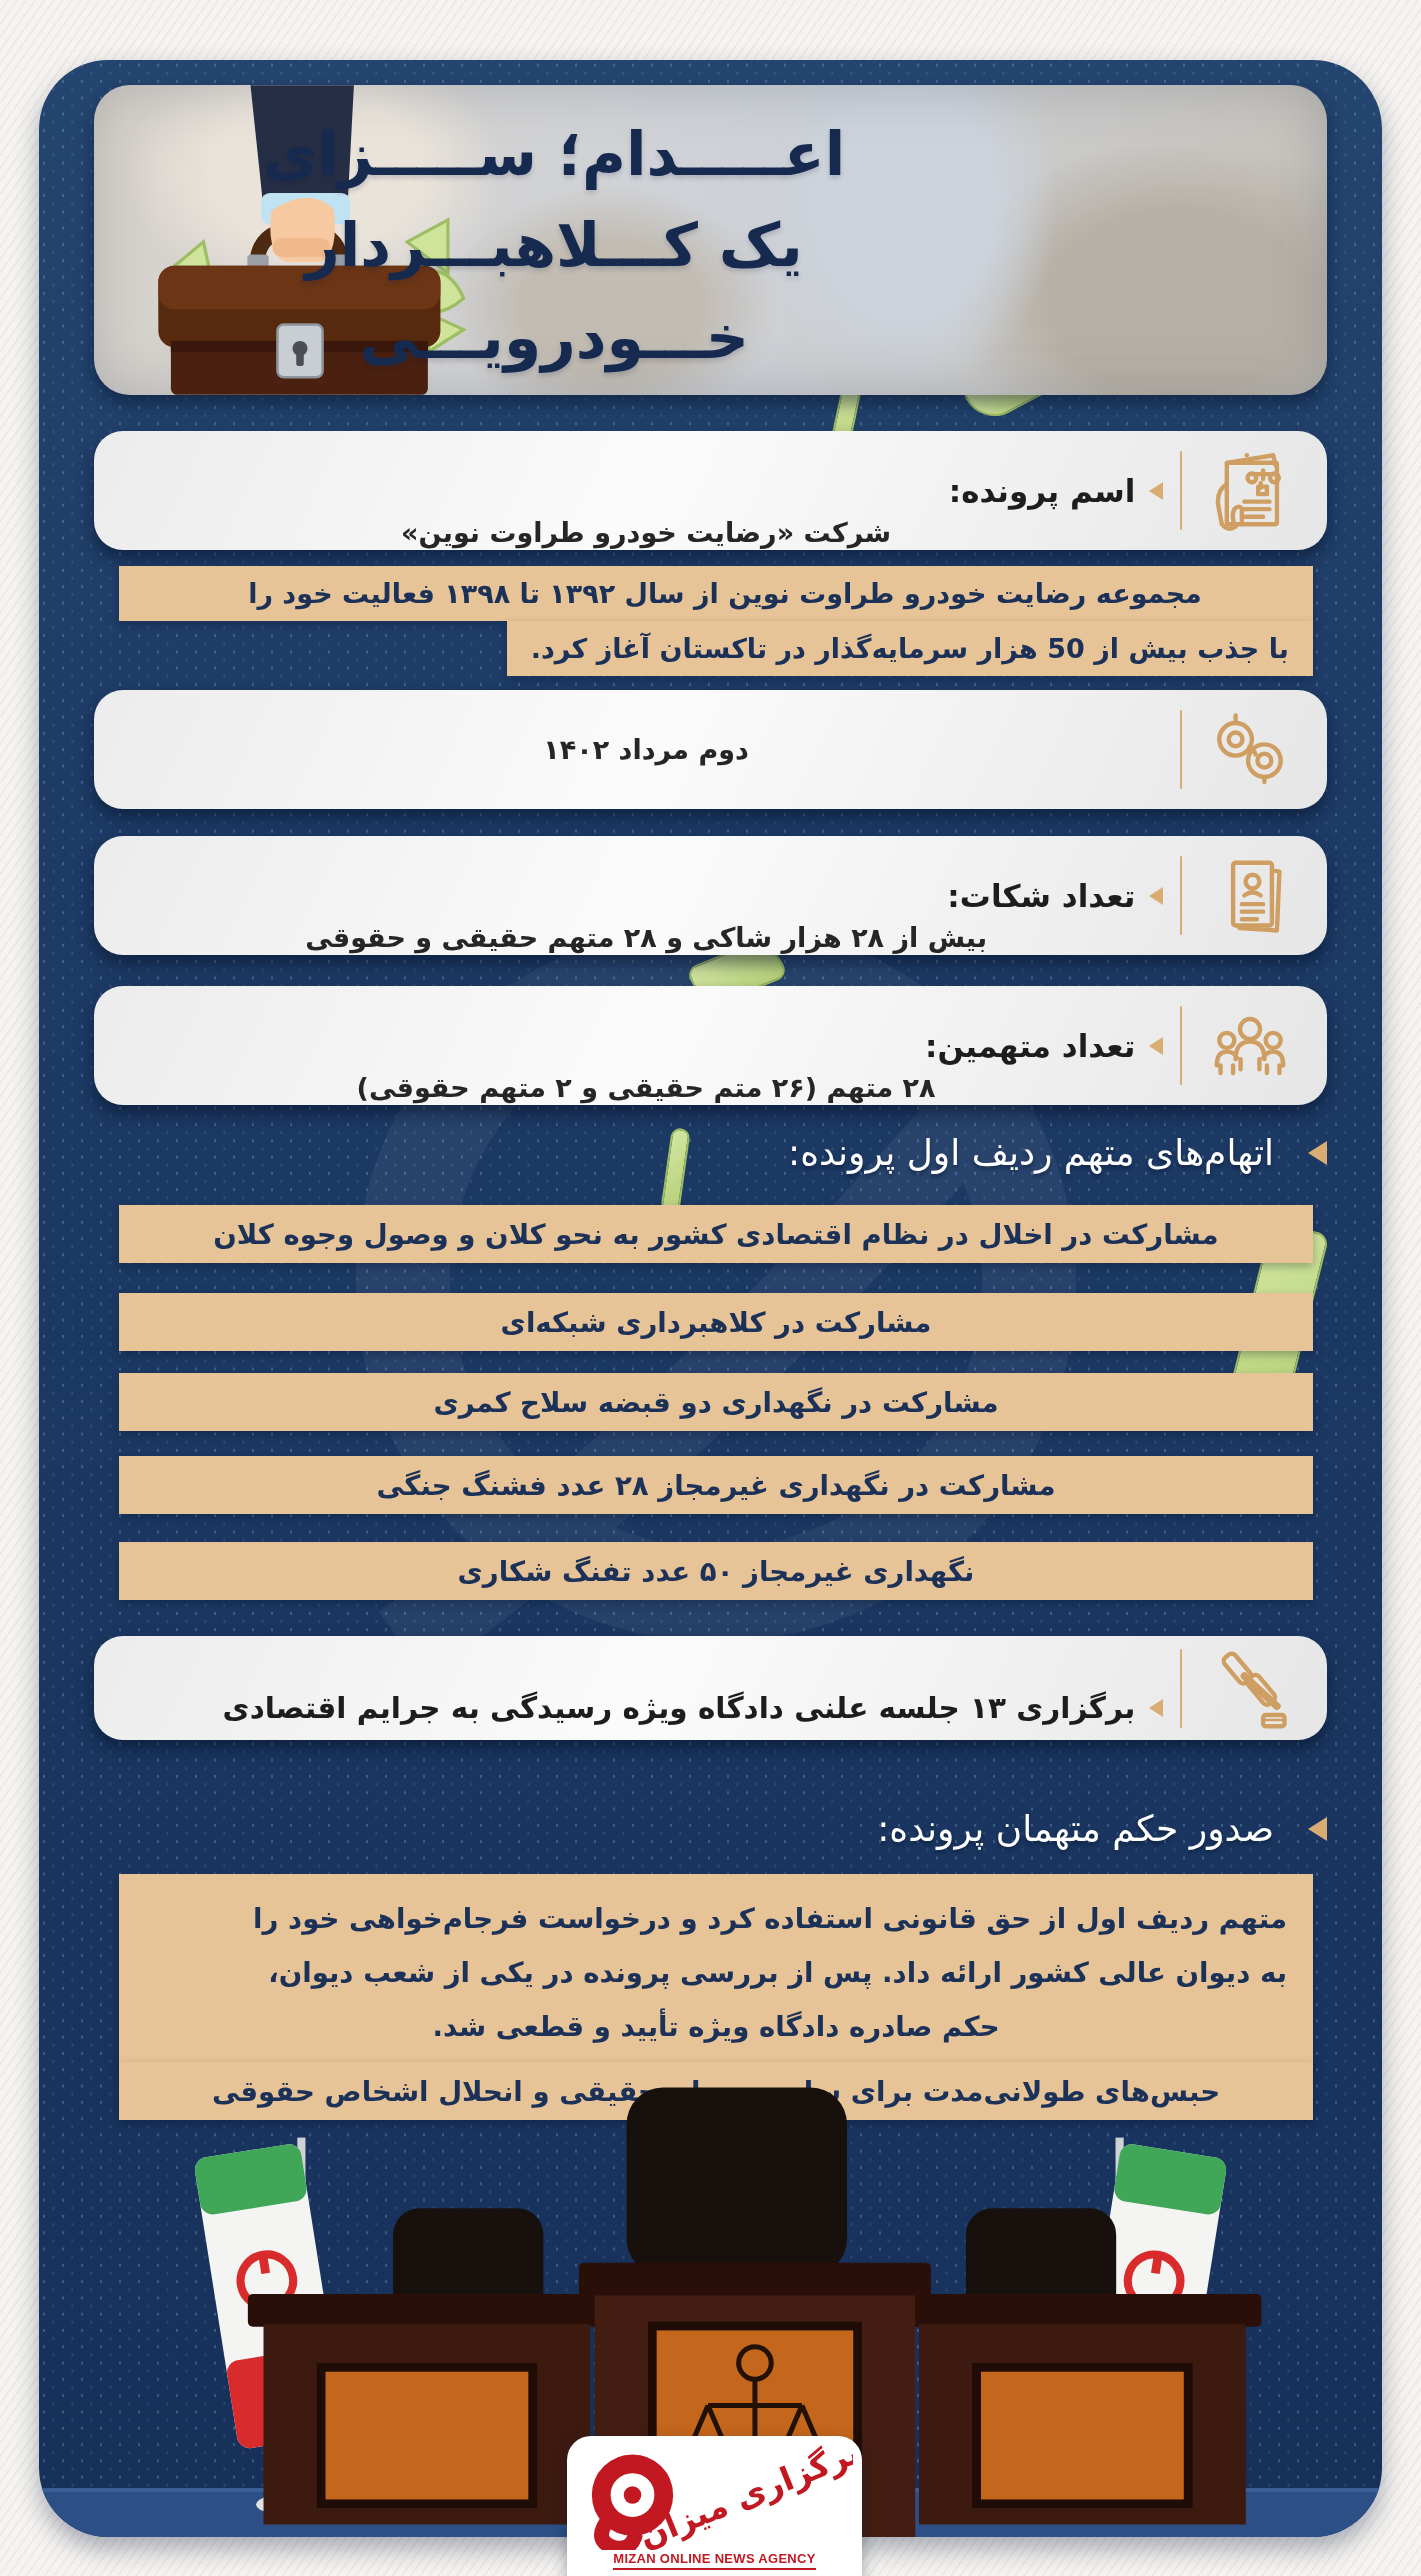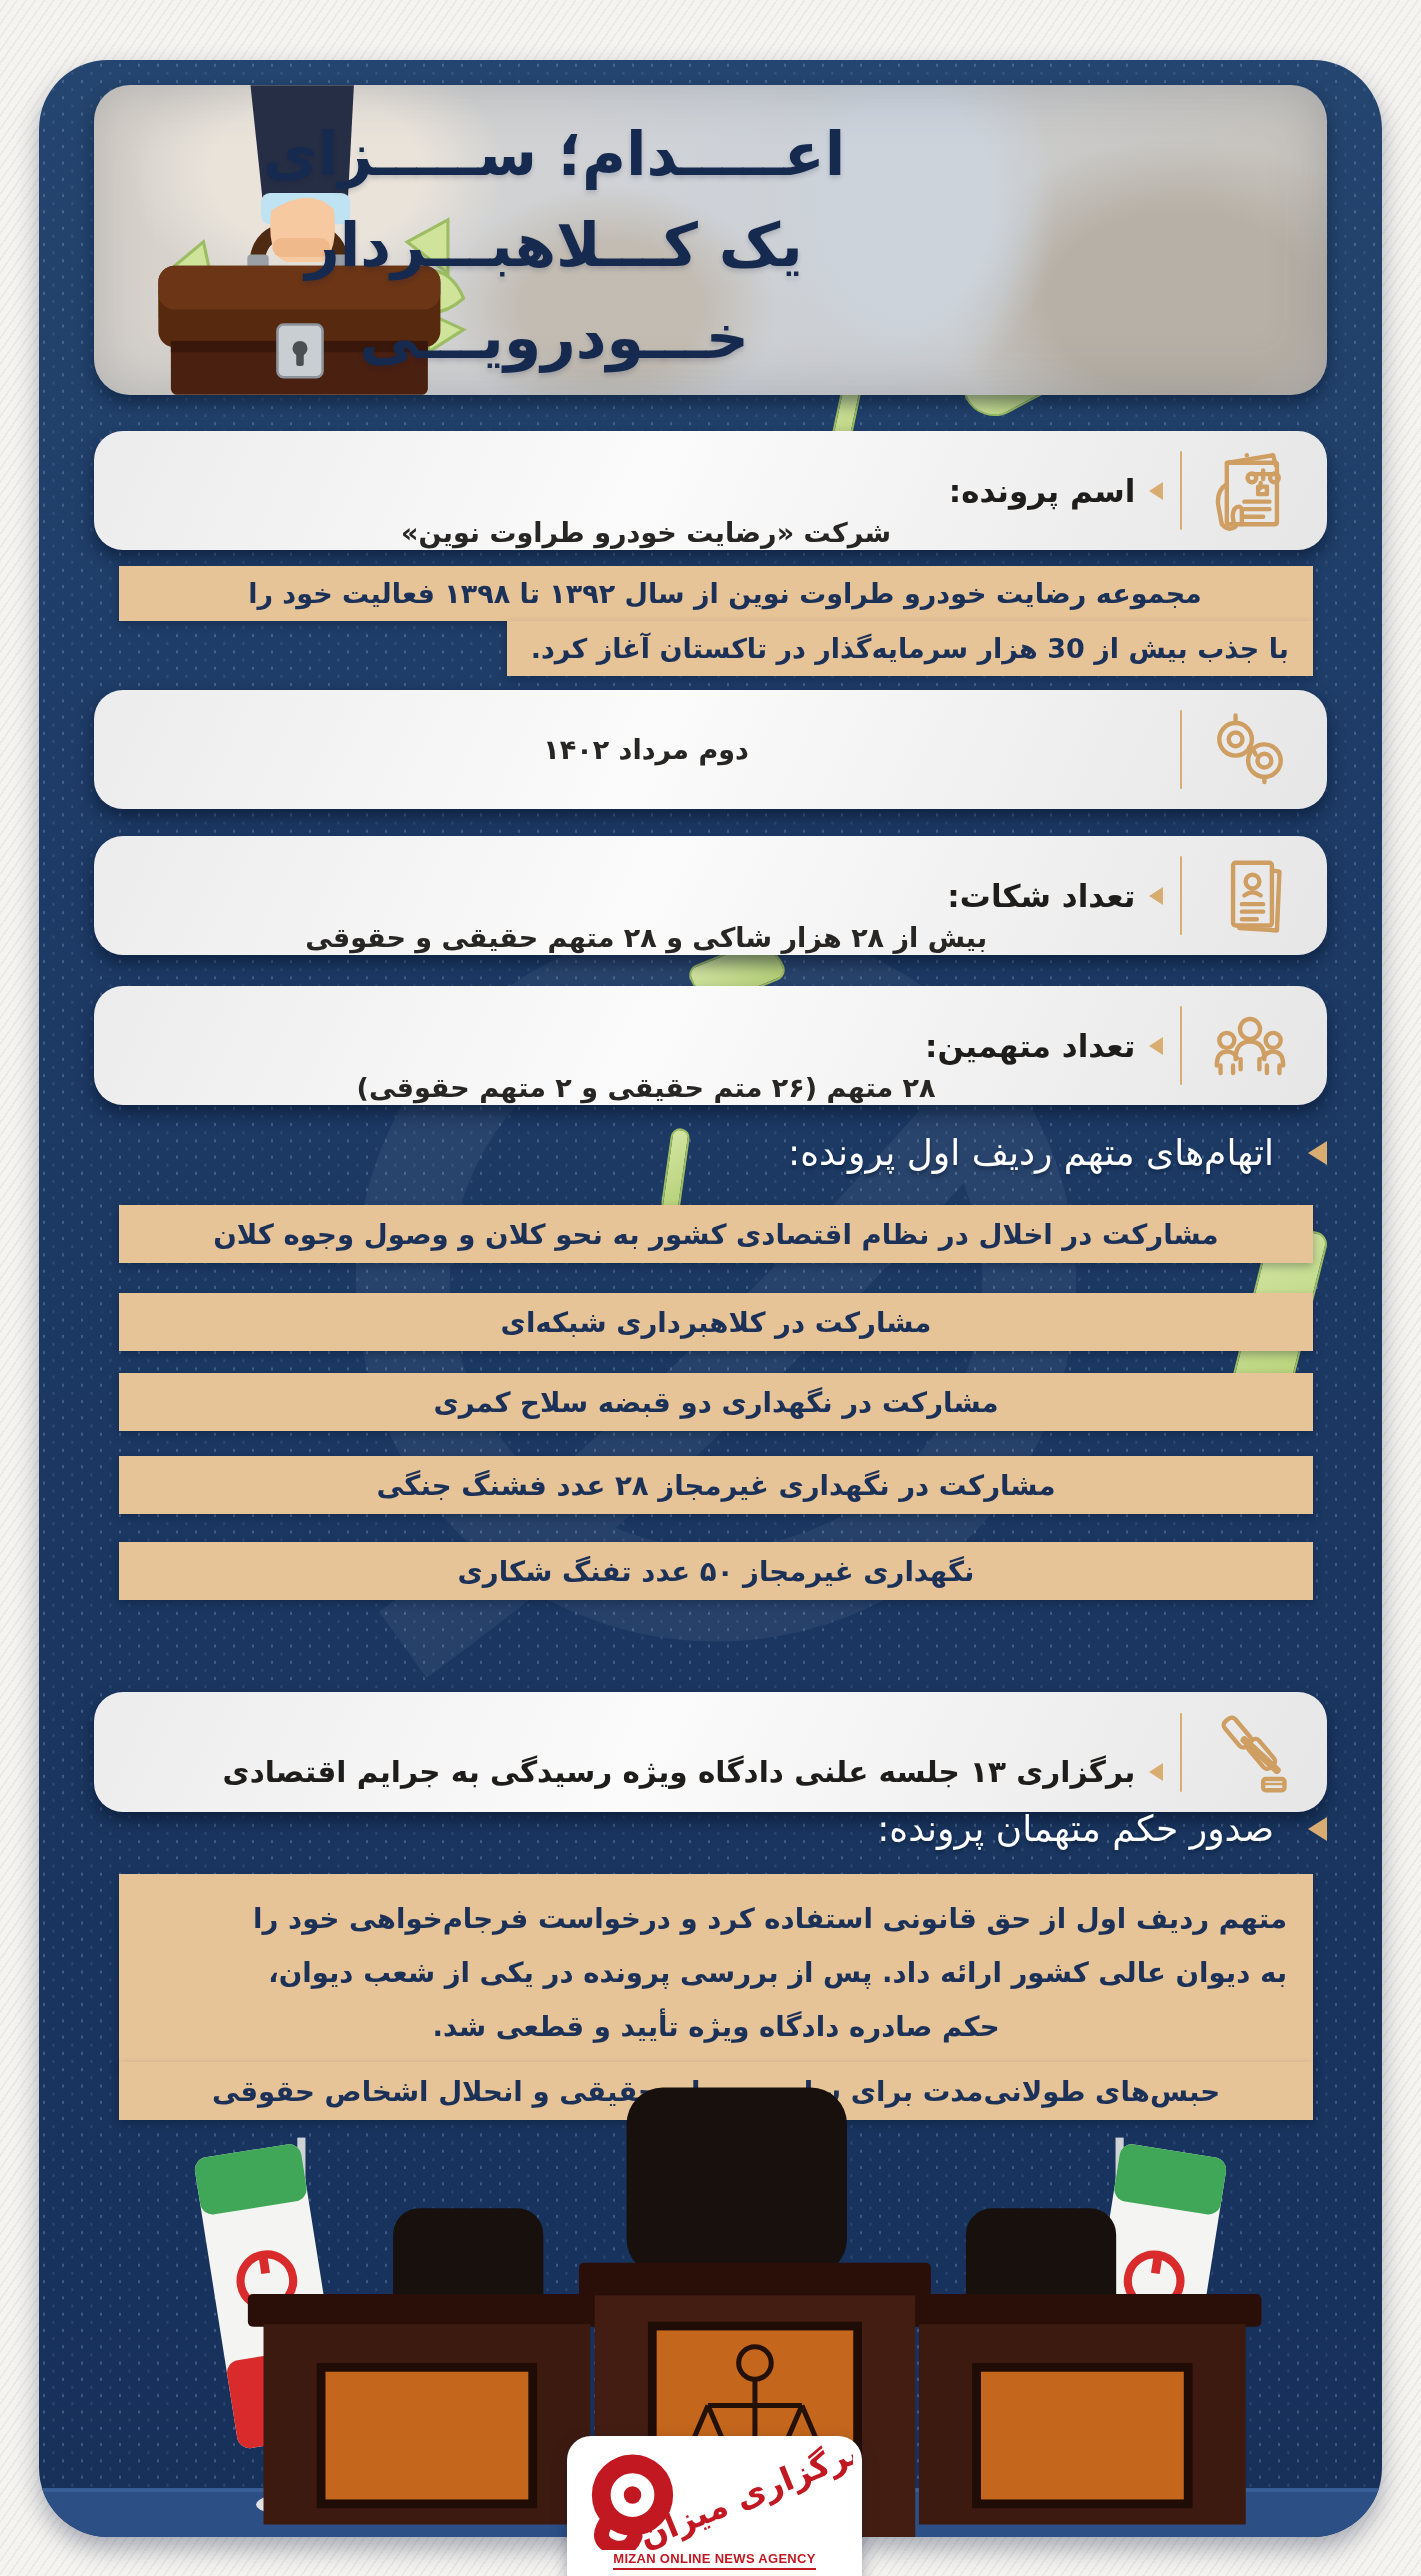--- a/index.html
+++ b/index.html
@@ -161,21 +161,21 @@
         <div class="title-row">
           <span class="marker"></span>
           <span class="box-title">اسم پرونده:</span>
         </div>
         <div class="box-value">شرکت «رضایت خودرو طراوت نوین»</div>
       </div>
     </div>
 
     <div class="callout">
       <div class="line full">مجموعه رضایت خودرو طراوت نوین از سال ۱۳۹۲ تا ۱۳۹۸ فعالیت خود را</div>
-      <div class="line">با جذب بیش از 30 هزار سرمایه‌گذار در تاکستان آغاز کرد.</div>
+      <div class="line">با جذب بیش از 50 هزار سرمایه‌گذار در تاکستان آغاز کرد.</div>
     </div>
 
     <div class="infobox" style="top:630px">
       <div class="icon-col">
         <svg class="gold-icon" width="94" height="94" viewBox="0 0 150 150">
           <circle cx="52" cy="58" r="26"></circle>
           <circle cx="52" cy="58" r="11"></circle>
           <circle cx="98" cy="92" r="26"></circle>
           <circle cx="98" cy="92" r="11"></circle>
           <path d="M74 70 q8 6 10 12"></path>
@@ -233,21 +233,21 @@
       <span class="marker-lg"></span>
       <span>اتهام‌های متهم ردیف اول پرونده:</span>
     </div>
 
     <div class="tan-row" style="top:1145px">مشارکت در اخلال در نظام اقتصادی کشور به نحو کلان و وصول وجوه کلان</div>
     <div class="tan-row" style="top:1233px">مشارکت در کلاهبرداری شبکه‌ای</div>
     <div class="tan-row" style="top:1313px">مشارکت در نگهداری دو قبضه سلاح کمری</div>
     <div class="tan-row" style="top:1396px">مشارکت در نگهداری غیرمجاز ۲۸ عدد فشنگ جنگی</div>
     <div class="tan-row" style="top:1482px">نگهداری غیرمجاز ۵۰ عدد تفنگ شکاری</div>
 
-    <div class="infobox" style="top:1632px;height:120px">
+    <div class="infobox" style="top:1576px;height:104px">
       <div class="icon-col">
         <svg class="gold-icon" width="94" height="94" viewBox="0 0 150 150">
           <rect x="44" y="18" width="22" height="52" rx="8" transform="rotate(-40 55 44)"></rect>
           <rect x="82" y="52" width="22" height="52" rx="8" transform="rotate(-40 93 78)"></rect>
           <path d="M66 56 L118 104" stroke-width="12"></path>
           <rect x="96" y="118" width="34" height="18" rx="4"></rect>
           <path d="M100 126 h26" stroke-width="4"></path>
         </svg>
       </div>
       <div class="gold-divider"></div>

